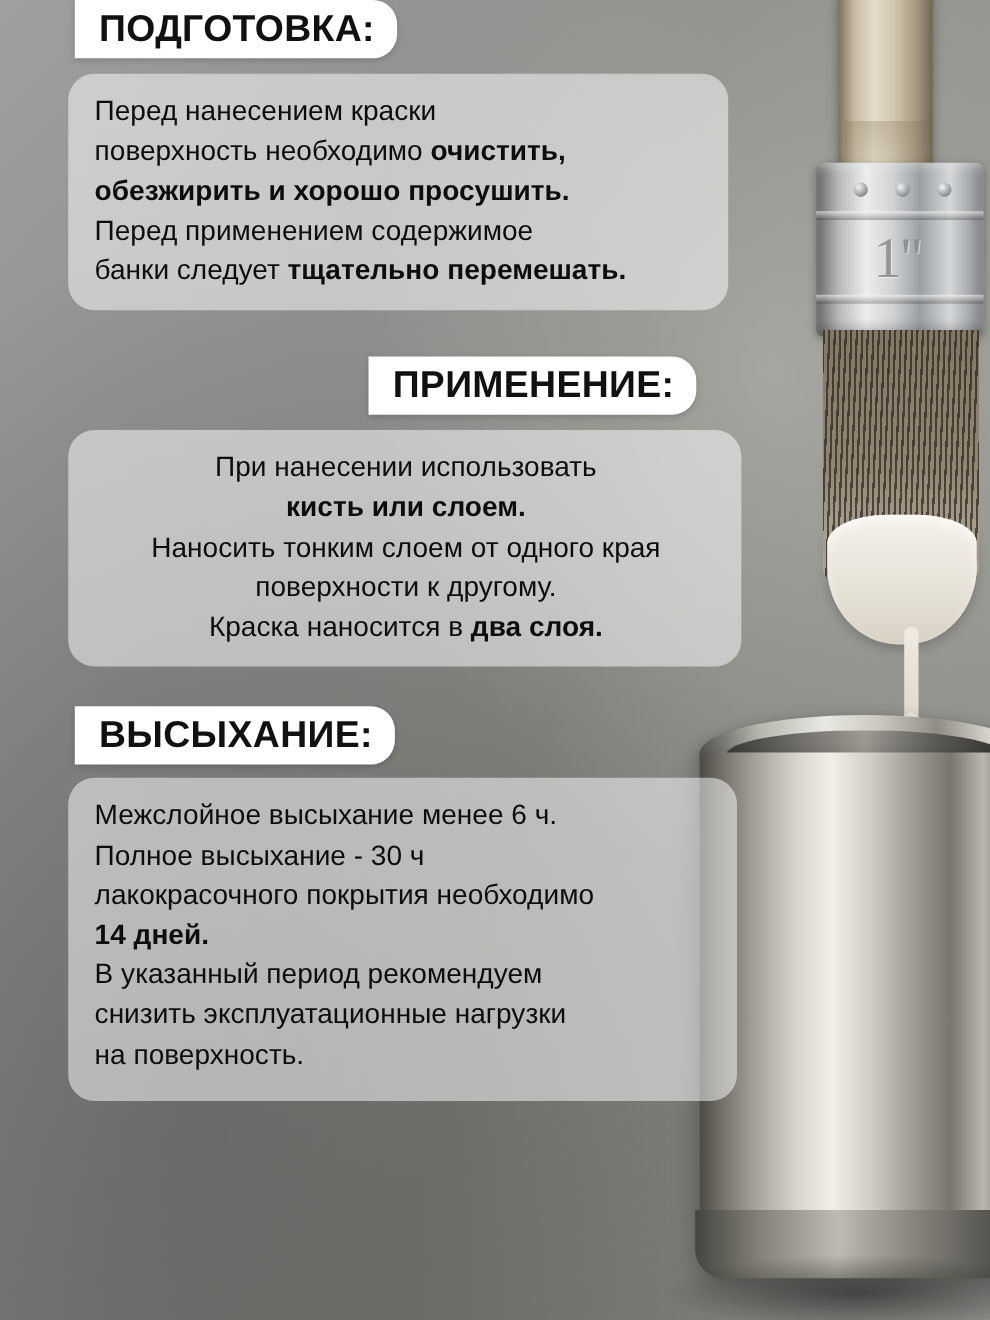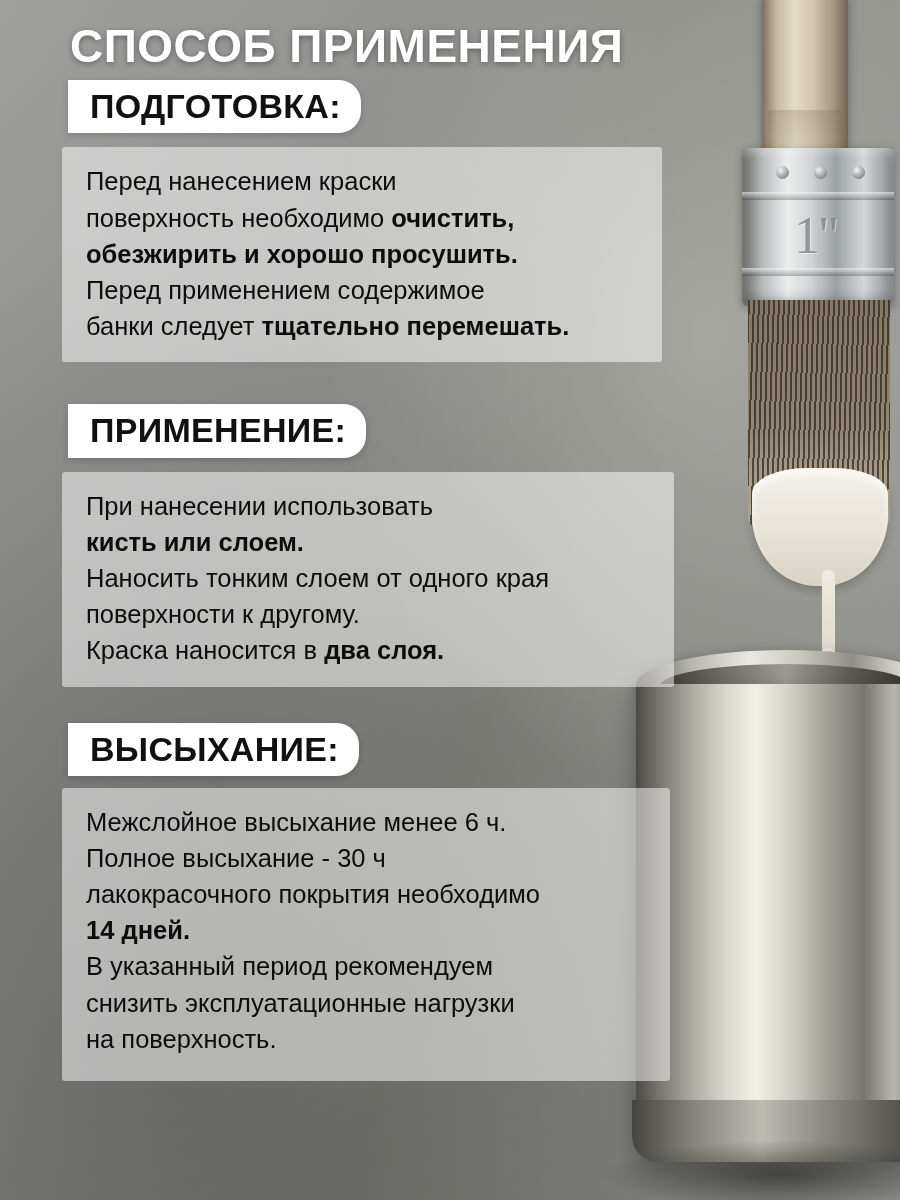--- a/index.html
+++ b/index.html
@@ -221,41 +221,41 @@
     line-height: 1.15;
     padding: 7px 20px 7px 22px;
     border-radius: 0 22px 22px 0;
     margin-left: 0;
     letter-spacing: 0.3px;
     box-shadow: 0 2px 6px rgba(0,0,0,0.18);
   }
 
   .body-card {
     background: rgba(255,255,255,0.50);
-    border-radius: 3px;
+    border-radius: 24px;
     margin: 12px 0 0 22px;
     padding: 16px 22px 18px 24px;
     width: 600px;
     box-sizing: border-box;
     color: #0d0d0d;
     font-size: 25.5px;
     line-height: 1.42;
   }
   .body-card p {
     margin: 0;
   }
   .body-card b {
     font-weight: bold;
   }
 
   
   #sec-prep .section-heading { margin-left: 28px; }
   #sec-prep .body-card { margin-top: 14px; margin-left: 22px; width: 600px; }
 
-  #sec-apply { margin-top: 42px; }
+  #sec-apply { margin-top: 42px; text-align: center; }
   #sec-apply .section-heading { margin-left: 28px; }
   #sec-apply .body-card { margin-top: 14px; margin-left: 22px; width: 612px; }
 
   #sec-dry { margin-top: 36px; }
   #sec-dry .section-heading { margin-left: 28px; }
   #sec-dry .body-card { margin-top: 12px; margin-left: 22px; width: 608px; padding-bottom: 24px; }
 </style>
 </head>
 <body>
 
@@ -282,21 +282,20 @@
 
     <div class="can-rim"></div>
     <div class="can-rim-inner"></div>
     <div class="can-body"></div>
     <div class="can-base"></div>
     <div class="can-shadow"></div>
   </div>
 
   <div class="content">
 
-    <h1 class="main-title">СПОСОБ ПРИМЕНЕНИЯ</h1>
 
     <div class="section" id="sec-prep">
       <div class="section-heading">ПОДГОТОВКА:</div>
       <div class="body-card">
           <p><span>Перед нанесением краски</span></p>
           <p><span>поверхность  необходимо </span><b>очистить,</b></p>
           <p><b>обезжирить  и  хорошо  просушить.</b></p>
           <p><span>Перед применением содержимое</span></p>
           <p><span>банки следует </span><b>тщательно перемешать.</b></p>
         </div>

